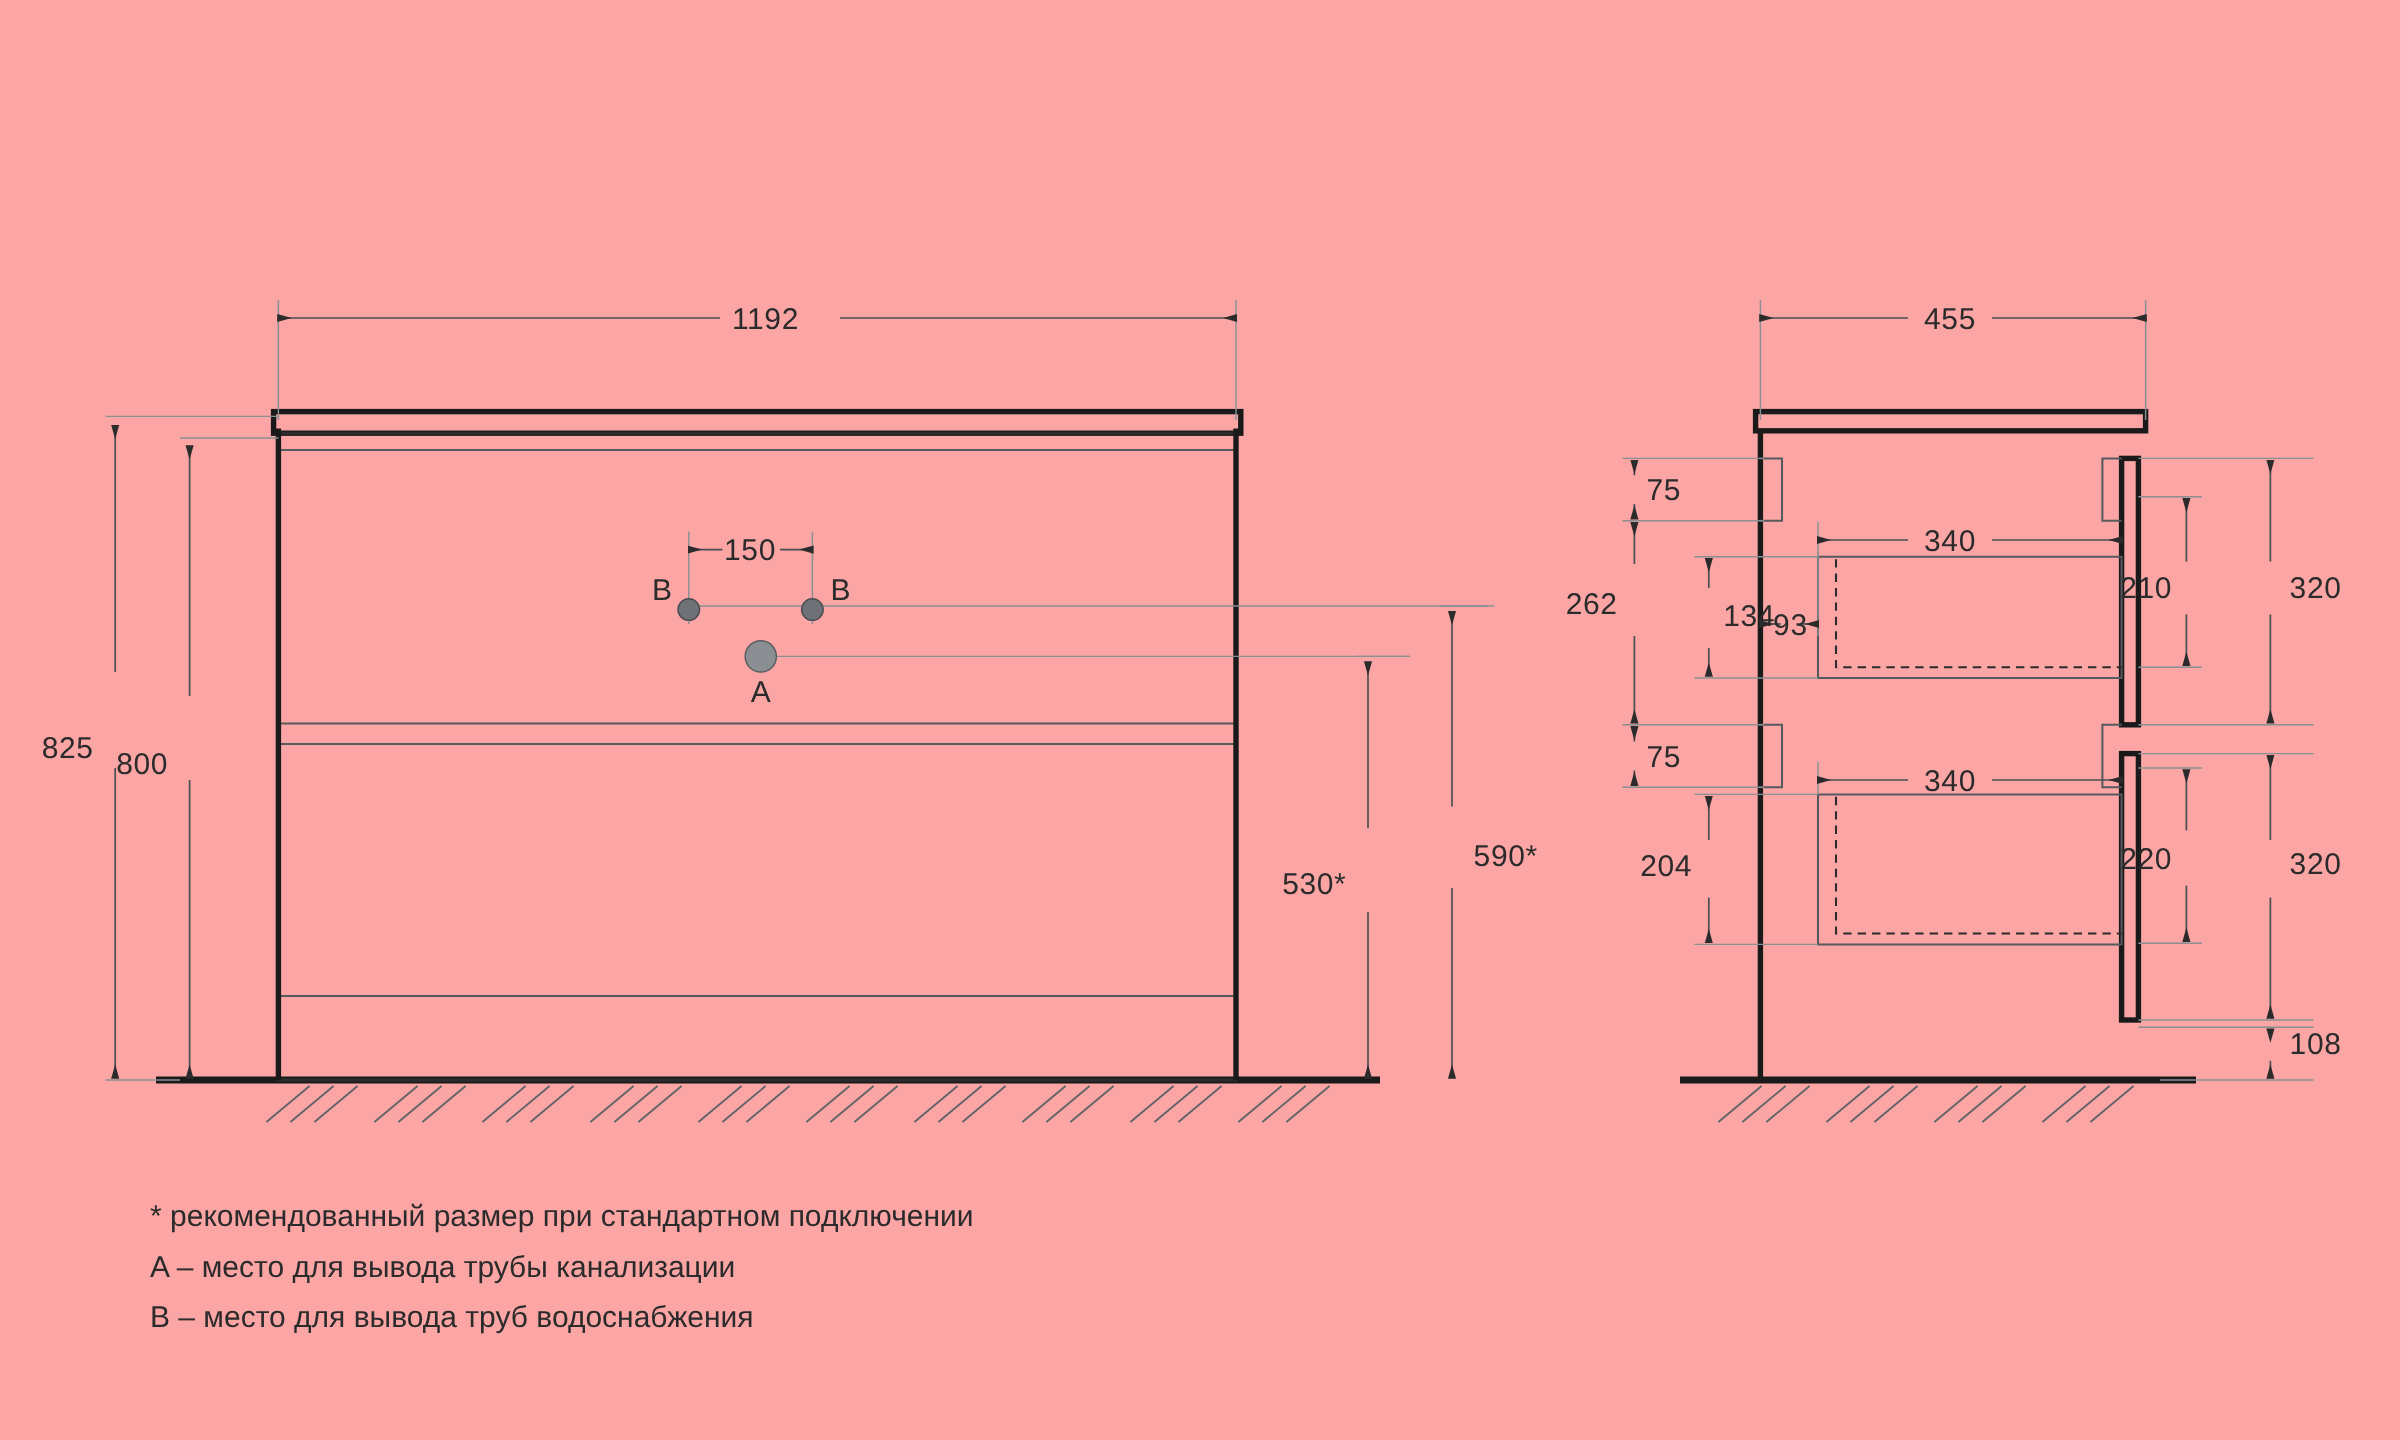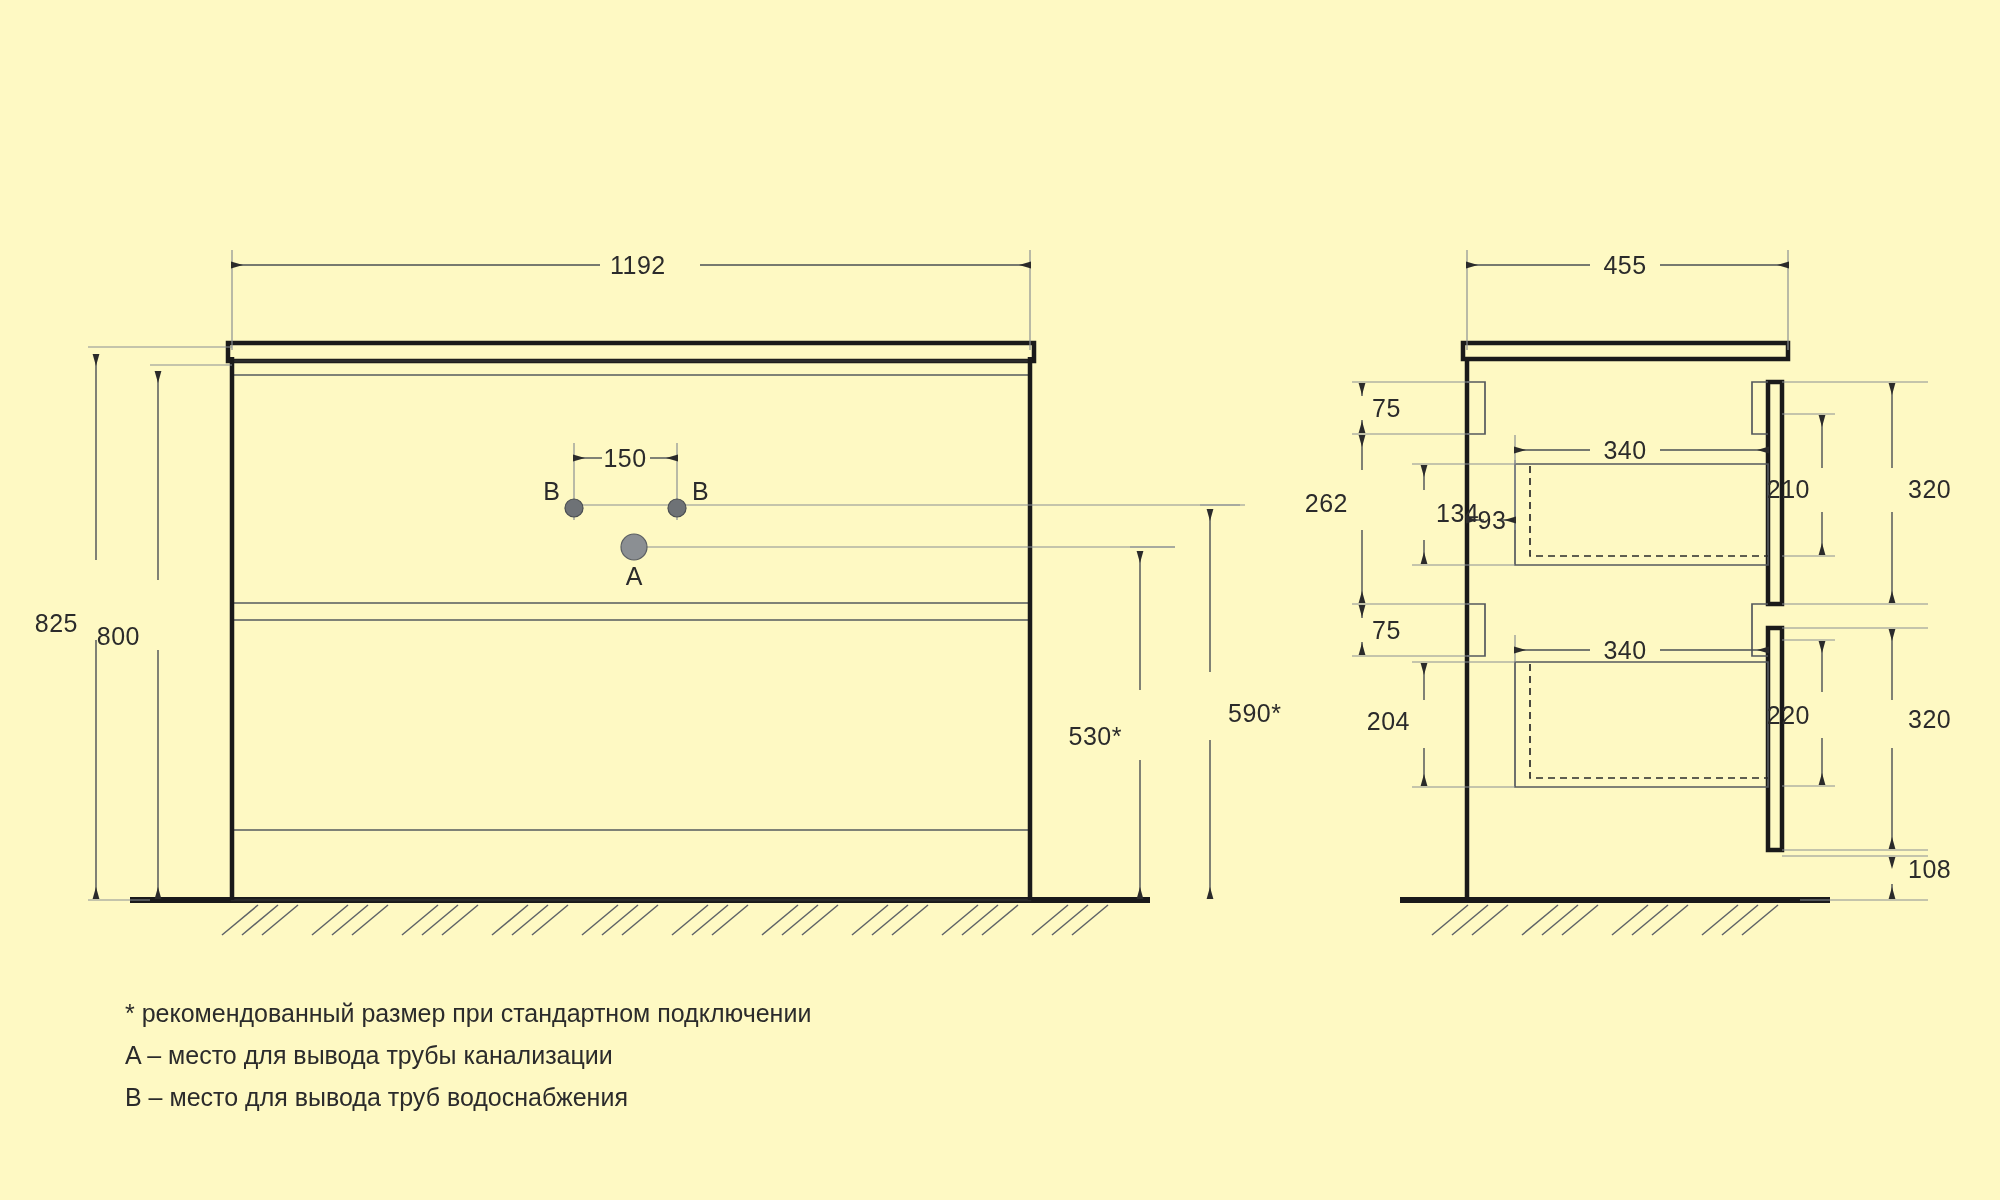--- a/index.html
+++ b/index.html
@@ -7,21 +7,21 @@
     margin: 0; padding: 0;
     width: 2000px; height: 1200px;
     background: #ffffff;
     font-family: "Liberation Sans", "DejaVu Sans", sans-serif;
     overflow: hidden;
   }
   #sheet {
     position: relative;
     width: 2000px;
     height: 1200px;
-    background: #fef9c3;
+    background: #fca5a5;
   }
   svg.drawing {
     position: absolute;
     top: 0; left: 0;
     width: 2000px;
     height: 1200px;
   }
   .dimtext {
     font-family: "Liberation Sans", "DejaVu Sans", sans-serif;
     font-size: 25px;

